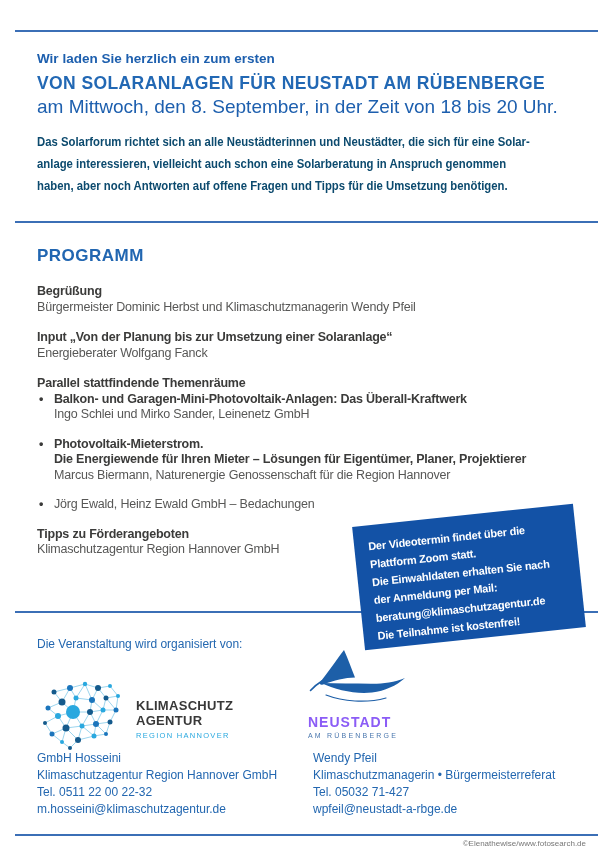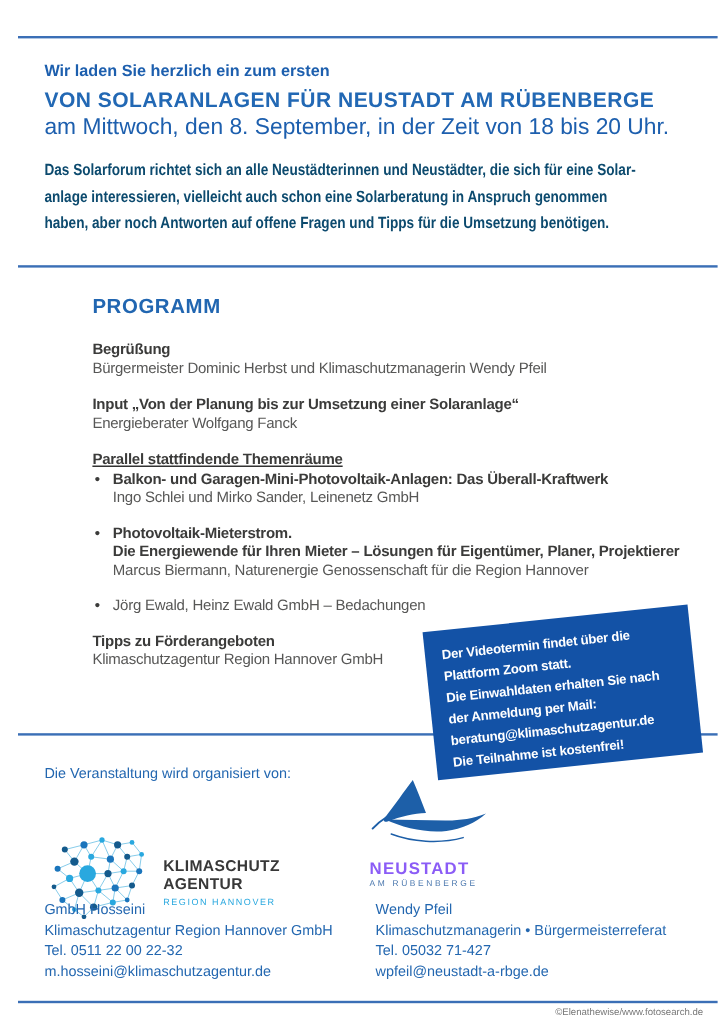--- a/index.html
+++ b/index.html
@@ -17,21 +17,21 @@
 
   
   .header{position:absolute;left:37px;top:50px;right:20px;color:#1d5fae;}
   .intro{font-size:13.5px;font-weight:bold;line-height:17px;}
   .title{font-size:17.5px;font-weight:bold;line-height:23px;letter-spacing:.4px;color:#2268b4;margin-top:5px;}
   .datetime{font-size:19px;font-weight:normal;line-height:18px;margin-top:3px;}
   .desc{margin-top:15px;font-size:13.5px;font-weight:bold;line-height:22px;color:#0c4a6e;}
   .desc .dline{white-space:nowrap;transform:scaleX(.84);transform-origin:0 50%;}
 
   
-  .program{position:absolute;left:37px;top:246px;right:20px;letter-spacing:-.2px;margin-left:40px;}
+  .program{position:absolute;left:37px;top:246px;right:20px;letter-spacing:-.2px;}
   .program h2{font-size:17px;font-weight:bold;color:#2166b1;letter-spacing:.5px;margin:0 0 18px 0;}
   .pitem{margin-bottom:15px;font-size:12.5px;line-height:15.5px;}
   .ptitle{font-weight:bold;color:#3b3b3a;}
   .pspeaker{color:#575756;}
   .sessions{list-style:none;margin:0;padding:0;}
   .sessions li{position:relative;padding-left:17px;margin-bottom:14px;font-size:12.5px;line-height:15.5px;}
   .bullet{position:absolute;left:2px;top:0;color:#3b3b3a;font-weight:bold;}
   .maybe:empty{display:none;}
   .closing{margin-top:2px;}
 
@@ -39,21 +39,21 @@
   .notice{
     position:absolute;left:358px;top:515px;width:222px;height:124px;
     background:#1352a6;color:#ffffff;z-index:5;
     transform:rotate(-6deg);
     padding:12px 0 0 14px;box-sizing:border-box;
   }
   .notice .nline{font-size:11px;font-weight:bold;line-height:18px;letter-spacing:-.2px;white-space:nowrap;}
 
   
   .org-intro{position:absolute;left:37px;top:637px;font-size:12px;color:#2367b0;}
-  .logo-klima{position:absolute;left:40px;top:694px;display:flex;align-items:flex-start;}
+  .logo-klima{position:absolute;left:40px;top:678px;display:flex;align-items:flex-start;}
   .klima-text{margin-left:8px;padding-top:21px;}
   .klima-l1,.klima-l2{font-size:13px;font-weight:bold;color:#383838;line-height:14.5px;letter-spacing:.3px;}
   .klima-l3{font-size:7.5px;color:#29a8df;letter-spacing:1.3px;margin-top:3px;}
   .logo-neustadt{position:absolute;left:308px;top:648px;width:110px;}
   .neu-l1{font-size:14px;font-weight:bold;color:#8b5cf6;letter-spacing:1px;margin-top:4px;}
   .neu-l2{font-size:7px;color:#4a77ae;letter-spacing:2.2px;margin-top:2px;}
 
   .contact{position:absolute;top:750px;font-size:12px;line-height:17px;color:#2367b0;}
   .contact-left{left:37px;}
   .contact-right{left:313px;}
@@ -86,21 +86,21 @@
   <div class="pitem">
     <div class="ptitle">Begrüßung</div>
     <div class="pspeaker">Bürgermeister Dominic Herbst und Klimaschutzmanagerin Wendy Pfeil</div>
   </div>
 
   <div class="pitem">
     <div class="ptitle">Input „Von der Planung bis zur Umsetzung einer Solaranlage“</div>
     <div class="pspeaker">Energieberater Wolfgang Fanck</div>
   </div>
 
-  <div class="pitem" style="margin-bottom:0;text-decoration:underline;">
+  <div class="pitem" style="margin-bottom:0;">
     <div class="ptitle">Parallel stattfindende Themenräume</div>
   </div>
 
   <ul class="sessions">
     <li>
       <span class="bullet">•</span>
       <div class="ptitle">Balkon- und Garagen-Mini-Photovoltaik-Anlagen: Das Überall-Kraftwerk</div>
 
       <div class="pspeaker">Ingo Schlei und Mirko Sander, Leinenetz GmbH</div>
     </li>

